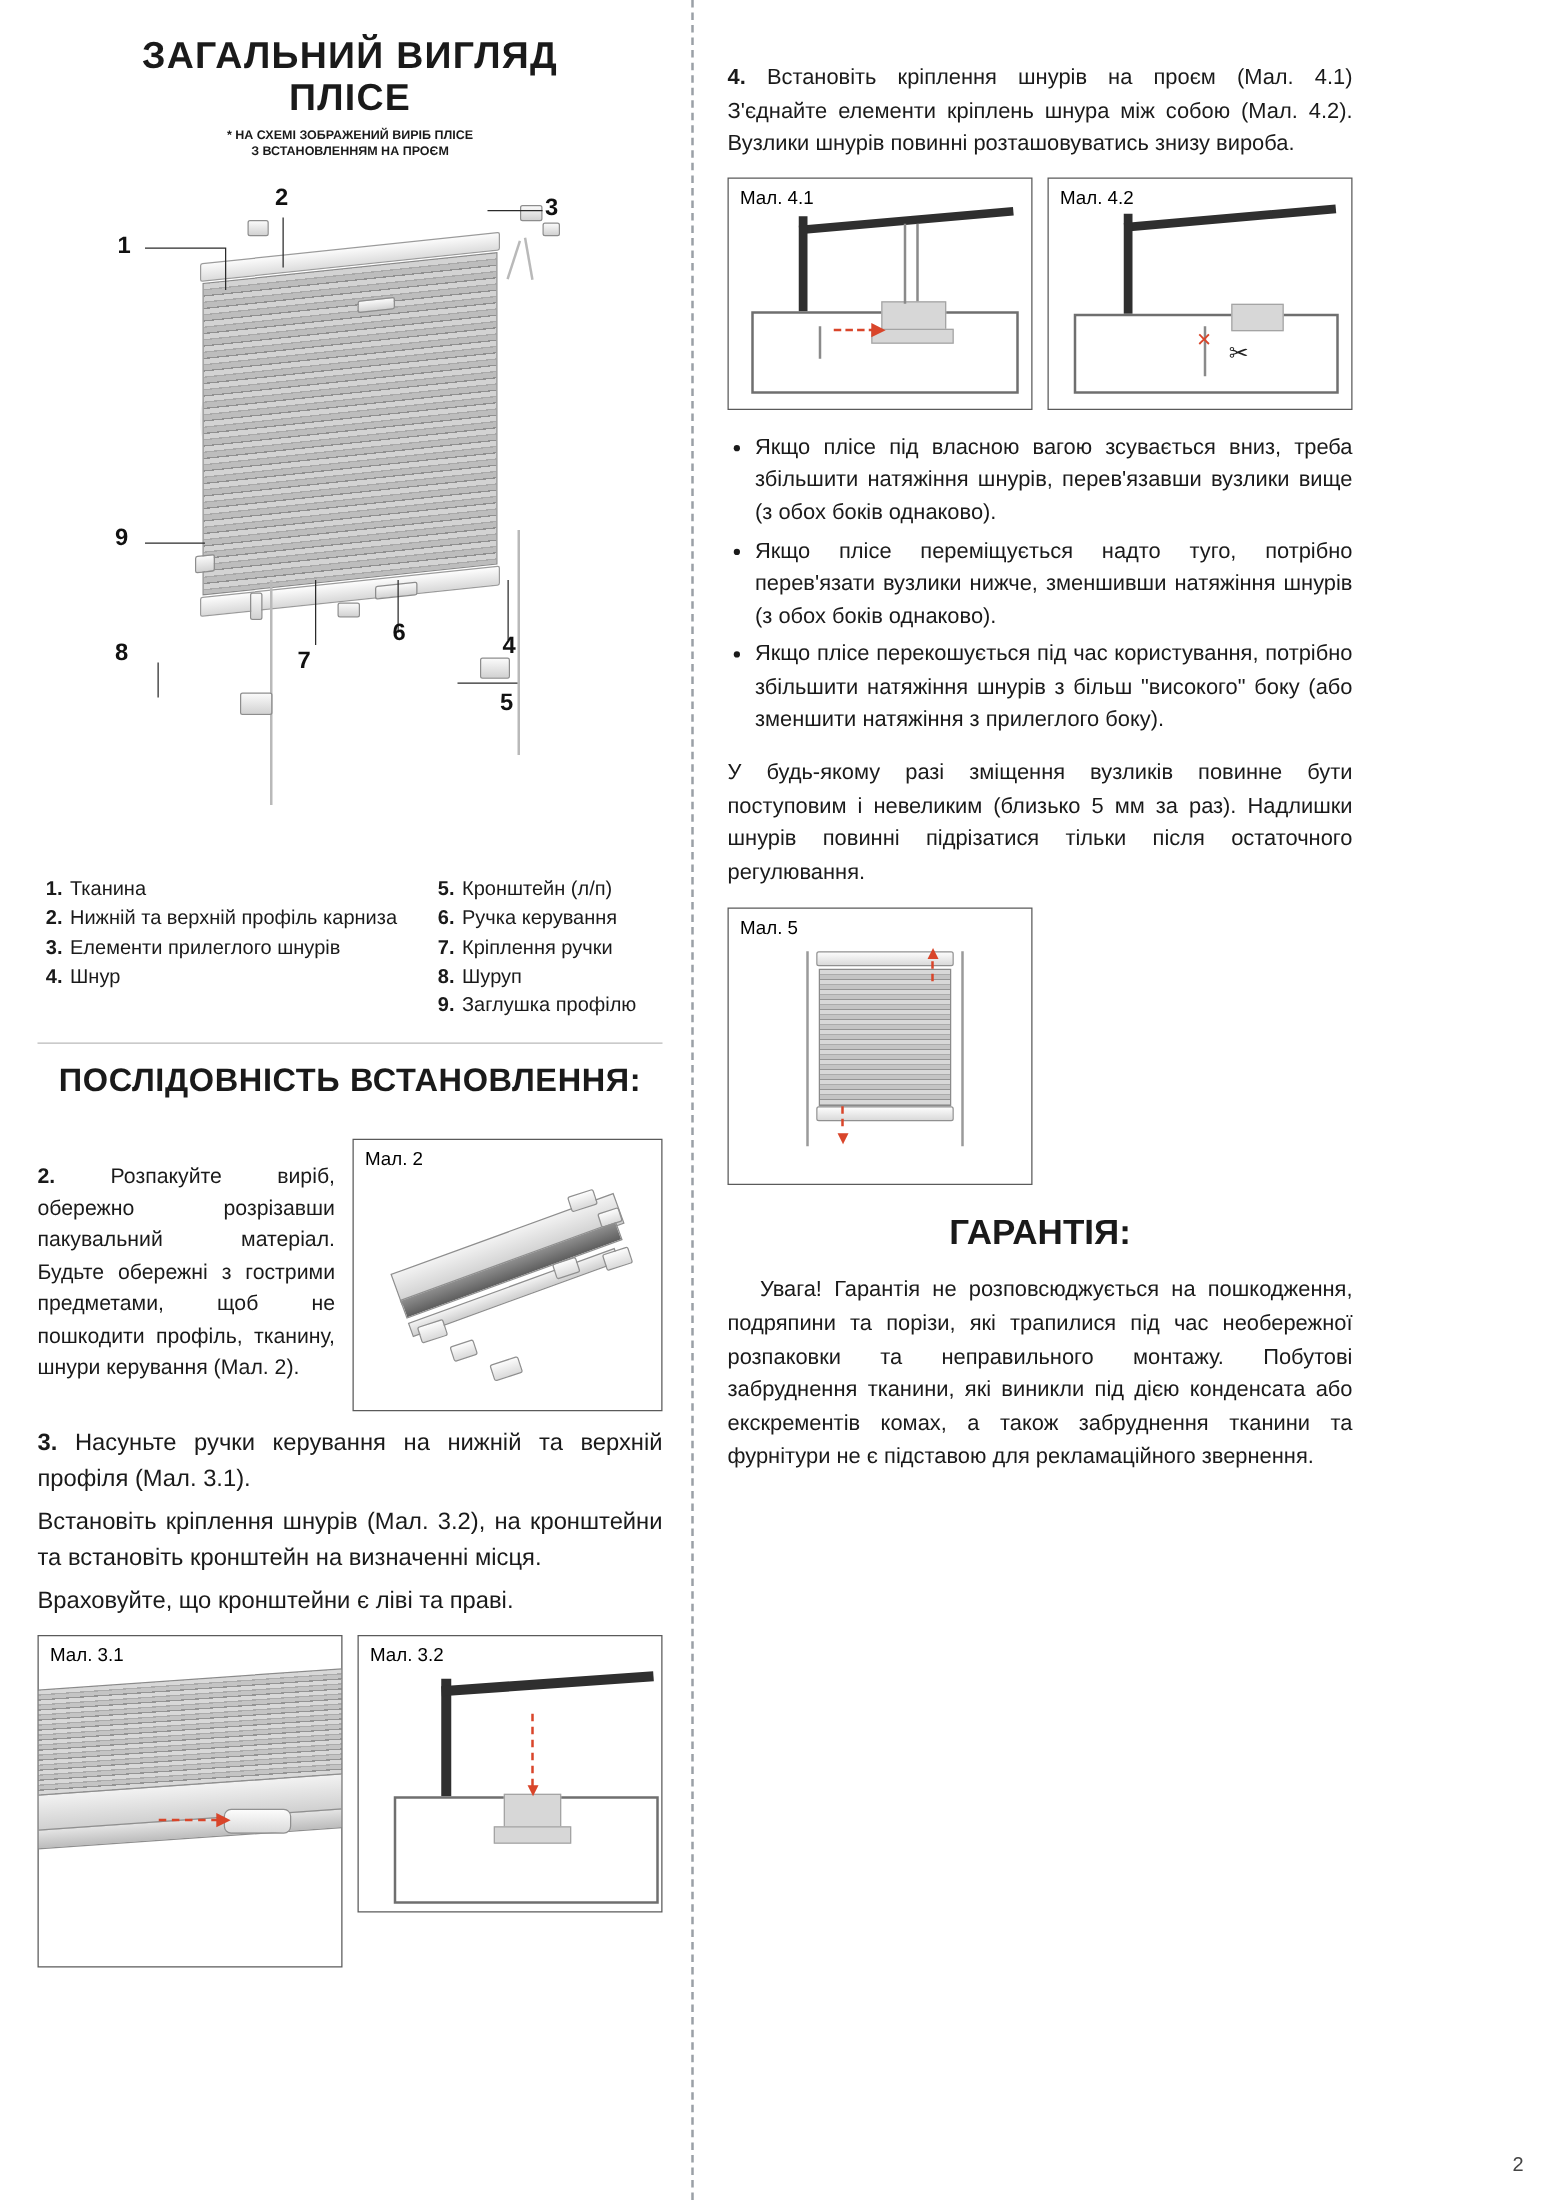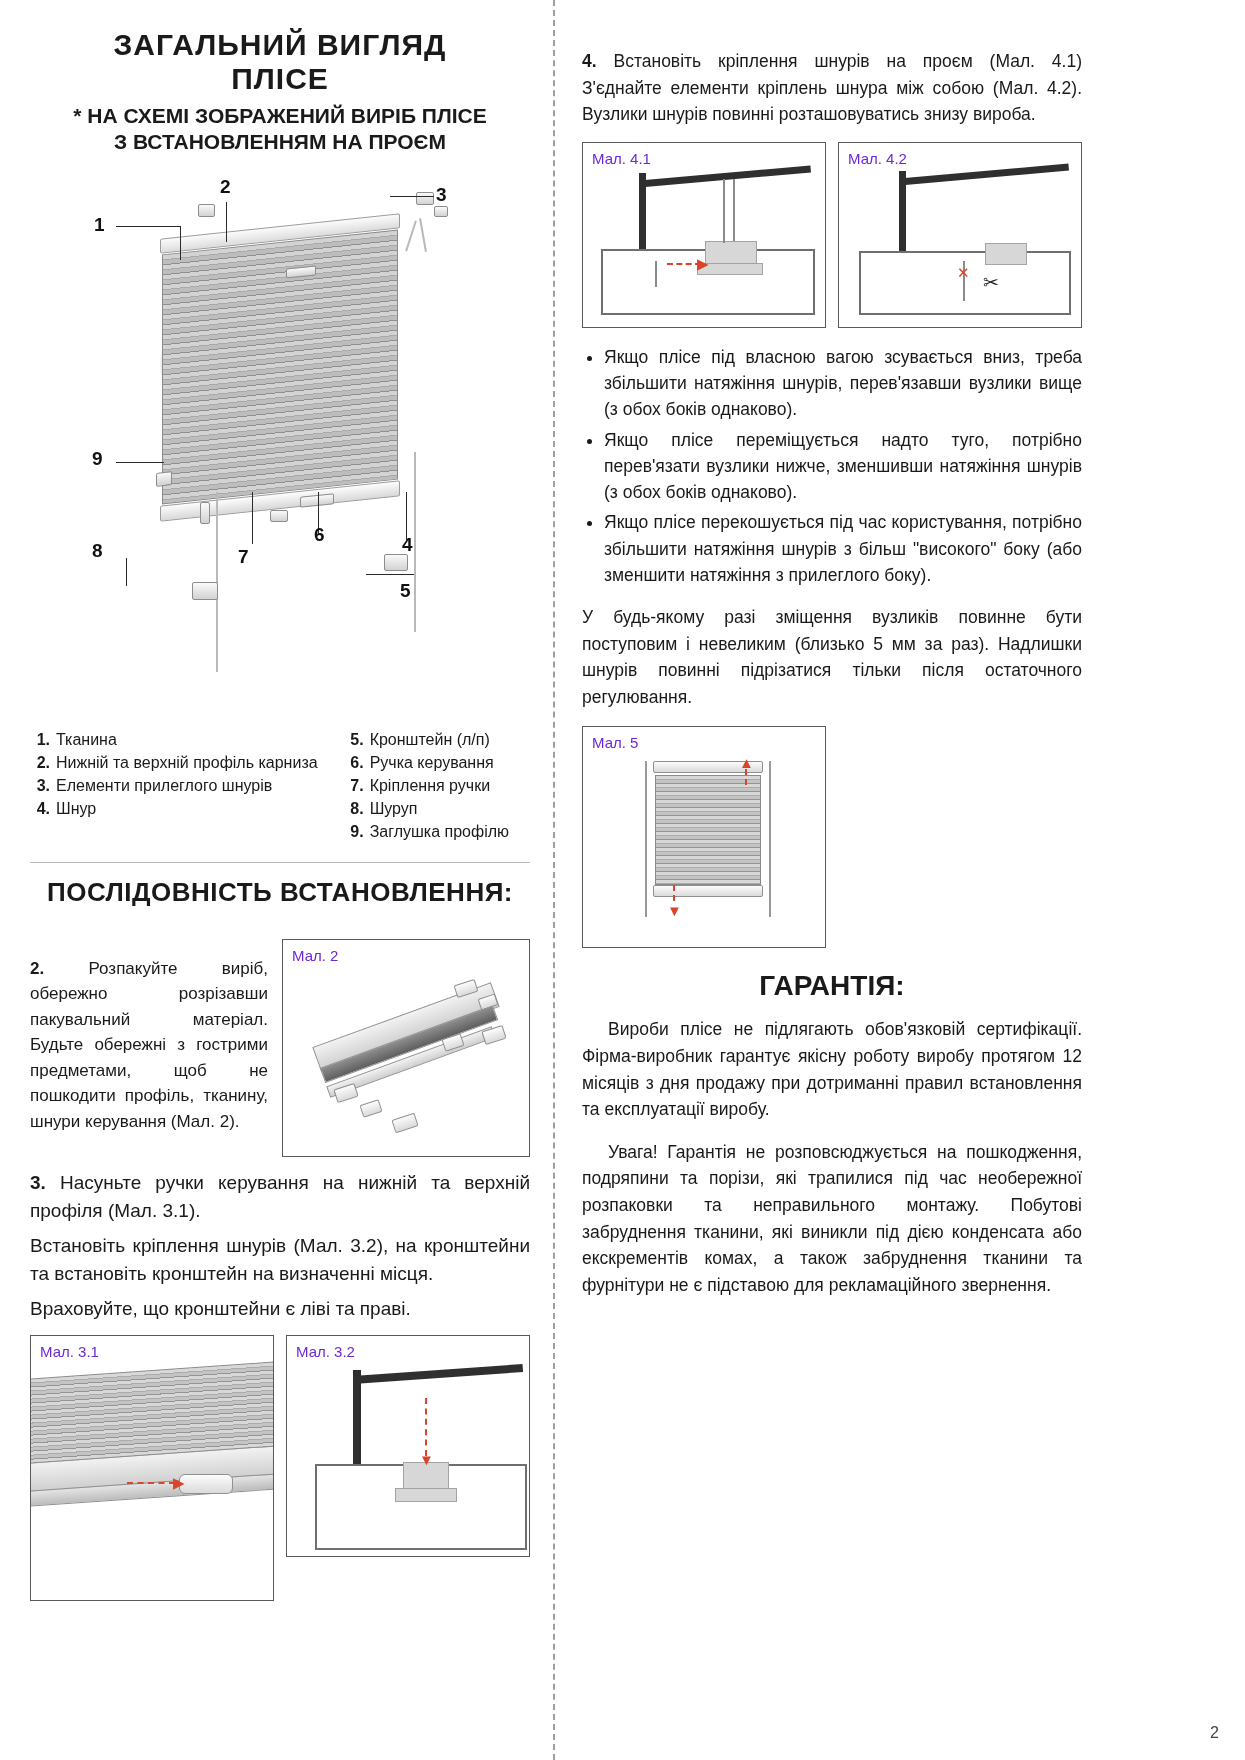--- a/index.html
+++ b/index.html
@@ -42,21 +42,21 @@
 
   h1.sec-title {
     font-size: 30px;
     font-weight: bold;
     text-align: center;
     letter-spacing: 1px;
     margin: 0 0 2px 0;
     line-height: 1.12;
   }
   .sub-note {
-    font-size: 21px;
+    font-size: 10px;
     font-weight: bold;
     text-align: center;
     line-height: 1.25;
     margin: 8px 0 0 0;
   }
 
   
   .diagram-wrap {
     position: relative;
     width: 500px;
@@ -183,21 +183,21 @@
   .fig {
     position: relative;
     border: 1px solid #5a5a5a;
     background: #fff;
     overflow: hidden;
   }
   .fig .label {
     position: absolute;
     left: 9px; top: 7px;
     font-size: 15px;
-    color: #6d28d9;
+    color: #000000;
     z-index: 5;
   }
   .fig2 { width: 248px; height: 218px; padding-left: 38px; }
 
   .para {
     font-size: 19px;
     line-height: 1.5;
     text-align: justify;
     margin: 12px 0 0 0;
   }
@@ -507,18 +507,17 @@
         <div class="cord" style="left:186px;top:34px;height:156px;background:#9a9a9a;"></div>
         <div class="arrow-red" style="left:156px;top:28px;">▲</div>
         <div class="dash-red-v" style="left:162px;top:42px;height:16px;"></div>
         <div class="arrow-red" style="left:84px;top:176px;">▼</div>
         <div class="dash-red-v" style="left:90px;top:158px;height:16px;"></div>
       </div>
     </div>
 
     <h2 class="warranty">ГАРАНТІЯ:</h2>
 
-    <p class="r-para" style="text-indent:26px;">Вироби пліcе не підлягають обов'язковій сертифікації. Фірма-виробник гарантує якісну роботу виробу протягом 12 місяців з дня продажу при дотриманні правил встановлення та експлуатації виробу.</p>
     <p class="r-para" style="text-indent:26px;margin-top:16px;">Увага! Гарантія не розповсюджується на пошкодження, подряпини та порізи, які трапилися під час необережної розпаковки та неправильного монтажу. Побутові забруднення тканини, які виникли під дією конденсата або екскрементів комах, а також забруднення тканини та фурнітури не є підставою для рекламаційного звернення.</p>
   </div>
 
   <div class="page-num">2</div>
 </div>
 
 </body></html>

